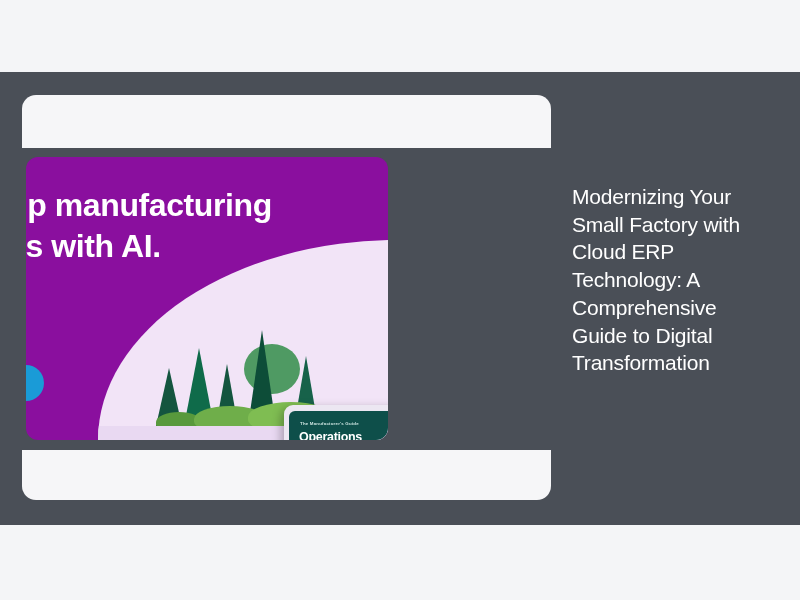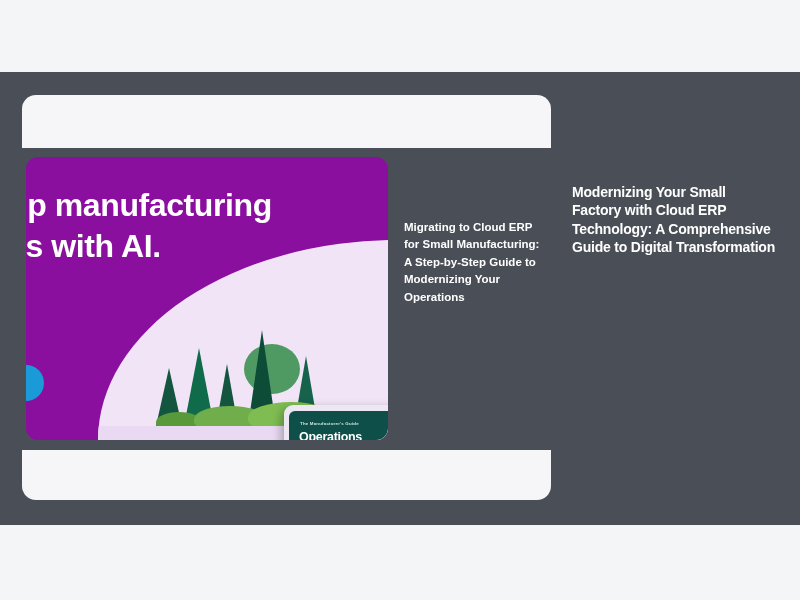--- a/index.html
+++ b/index.html
@@ -148,22 +148,22 @@
     font-size: 11.5px;
     font-weight: 700;
     line-height: 1.52;
   }
 
   
   .article-title {
     position: absolute; left: 572px; top: 183px;
     width: 205px;
     color: #ffffff;
-    font-size: 14px;
-    font-weight: 700;
+    font-size: 21px;
+    font-weight: 400;
     line-height: 1.32;
     letter-spacing: -0.2px;
   }
 </style>
 </head>
 <body>
 
 <div class="page">
 
   <div class="dark-band"></div>
@@ -204,17 +204,16 @@
         <div class="cover-title">
           <span>Operations</span><br>
           <br>
           
         </div>
 
       </div>
     </div>
   </div>
 
-  <div class="caption">Migrating to Cloud ERP for Small Manufacturing: A Step-by-Step Guide to Modernizing Your Operations</div>
 
   <div class="article-title">Modernizing Your Small Factory with Cloud ERP Technology: A Comprehensive Guide to Digital Transformation</div>
 
 </div>
 
 </body></html>

